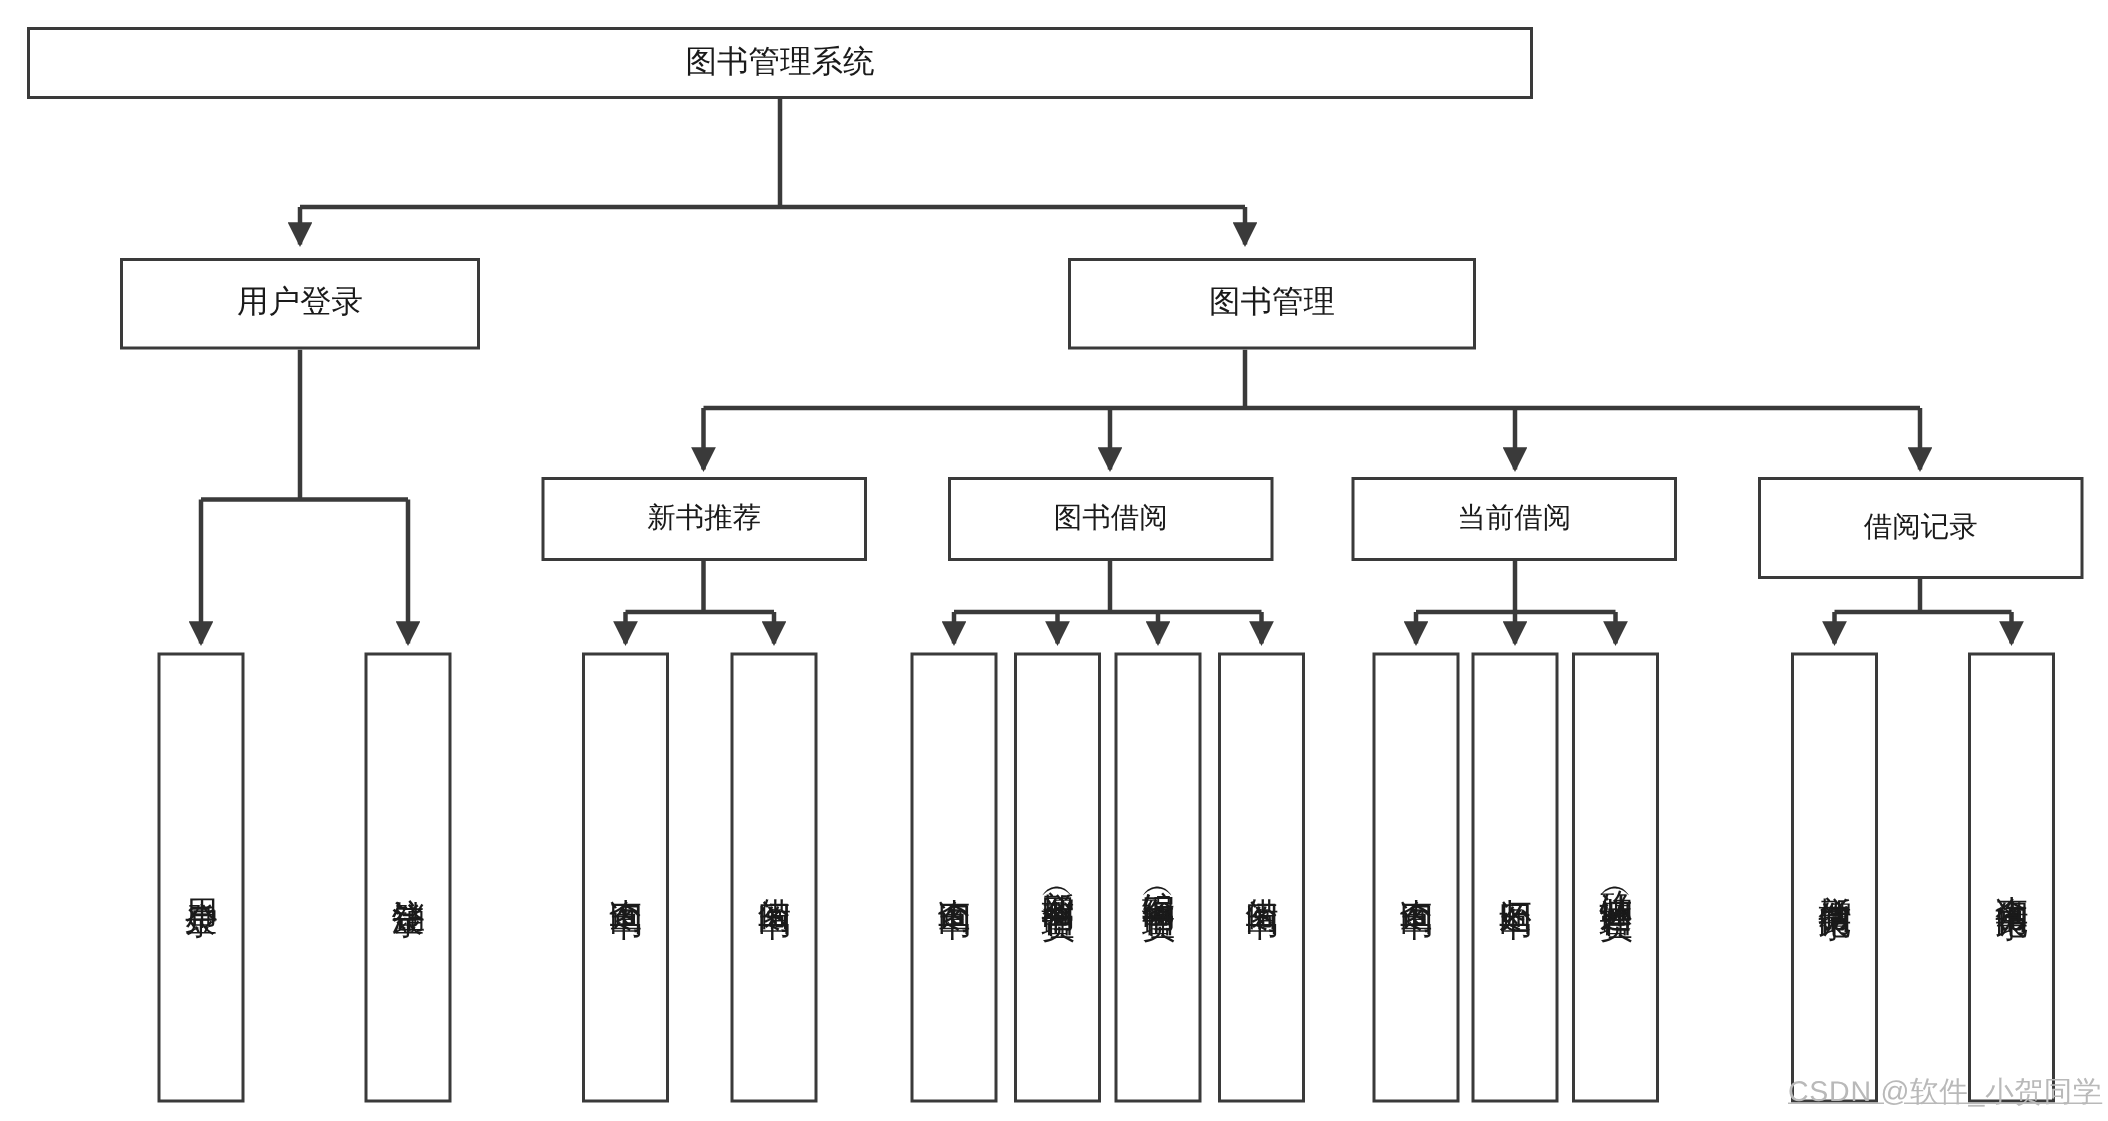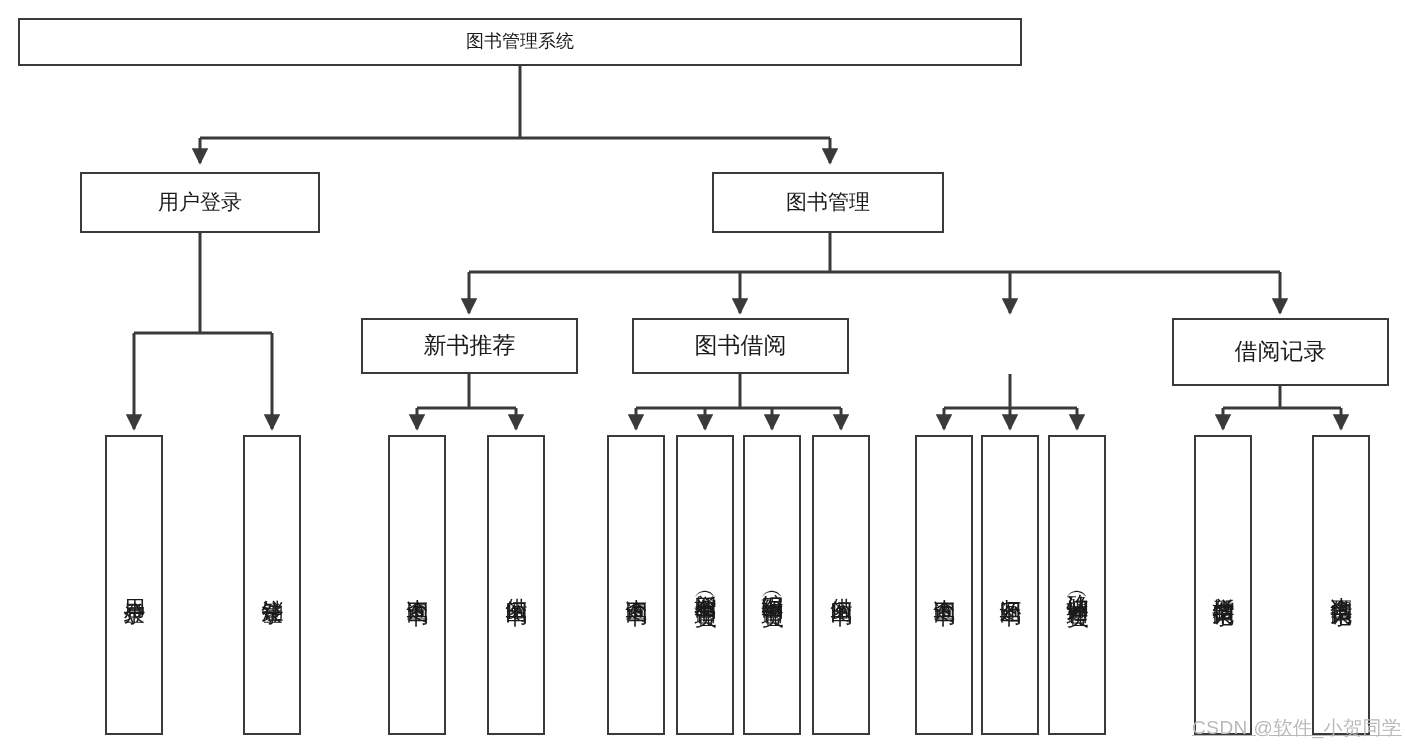--- a/index.html
+++ b/index.html
@@ -35,23 +35,23 @@
     justify-content: center;
     color: #1a1a1a;
   }
   .node-label {
     display: block;
     text-align: center;
     line-height: 1.18;
     white-space: nowrap;
   }
   .node.root { }
-  .node.root .node-label { font-size: 18px; text-align: right; }
+  .node.root .node-label { font-size: 21px; text-align: right; }
   .node.level2 .node-label { font-size: 21px; }
-  .node.level3 .node-label { font-size: 23px; }
+  .node.level3 .node-label { font-size: 19px; }
   .node.leaf {
     align-items: center;
     justify-content: center;
     padding: 6px 0;
   }
   .node.leaf .node-label {
     writing-mode: vertical-rl;
     text-orientation: upright;
     font-size: 22px;
     line-height: 1.22;
@@ -123,29 +123,32 @@
     </g>
   </svg>
 
   <div class="node root" style="left:18px; top:18px; width:1004px; height:48px;">
     <span class="node-label">图书管理系统</span>
   </div>
 
   <div class="node level2" style="left:80px; top:172px; width:240px; height:61px;">
     <span class="node-label">用户登录</span>
   </div>
-  <div class="node level2" style="left:712px; top:172px; width:232px; height:61px;">
+  <div class="node level2" style="left:712px; top:172px; width:272px; height:61px;">
     <span class="node-label">图书管理</span>
   </div>
 
   <div class="node level3" style="left:361px; top:318px; width:217px; height:56px;">
     <span class="node-label">新书推荐</span>
   </div>
   <div class="node level3" style="left:632px; top:318px; width:217px; height:56px;">
     <span class="node-label">图书借阅</span>
+  </div>
+  <div class="node level3" style="left:901px; top:318px; width:217px; height:56px;">
+    <span class="node-label">当前借阅</span>
   </div>
   <div class="node level3" style="left:1172px; top:318px; width:217px; height:68px;">
     <span class="node-label">借阅记录</span>
   </div>
 
   <div class="node leaf" style="left:105px; top:435px; width:58px; height:300px;">
     <span class="node-label">用户登录</span>
   </div>
   <div class="node leaf" style="left:243px; top:435px; width:58px; height:300px;">
     <span class="node-label">注销登录</span>

